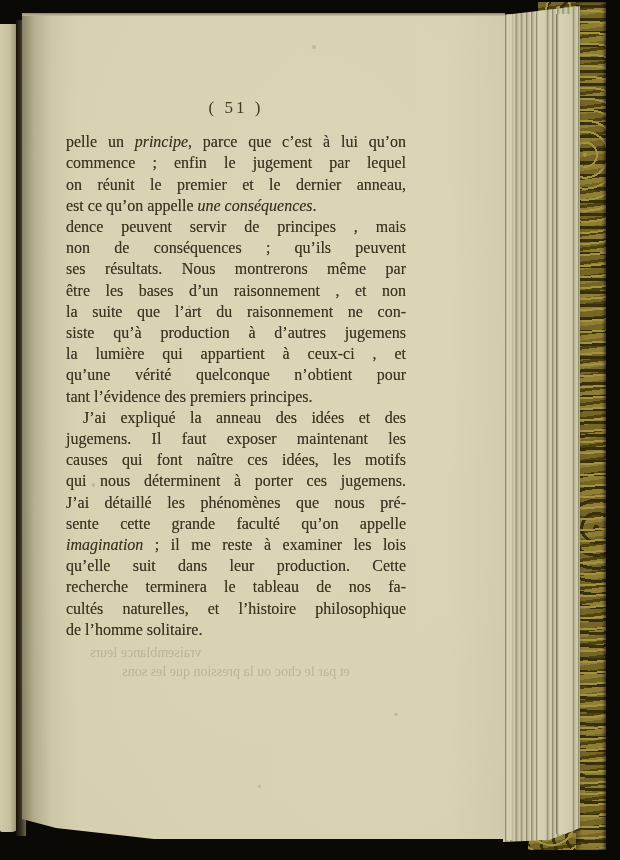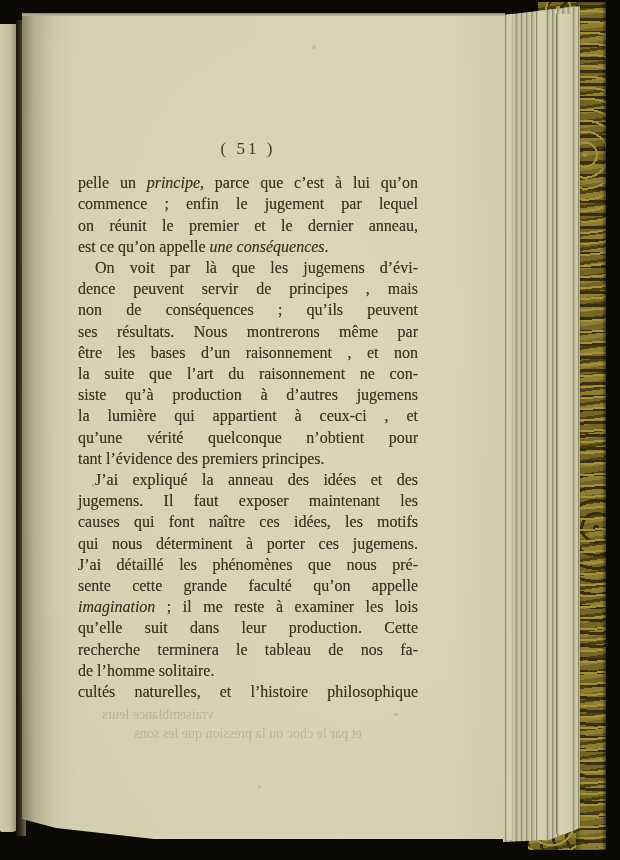--- a/index.html
+++ b/index.html
@@ -27,22 +27,22 @@
     clip-path:polygon(0 0,483px 0,483px 826px,132px 826px,34px 815px,0 806px);
   }
   .page::before {
     content:""; position:absolute; left:0; top:0; right:0; height:3px;
     background:linear-gradient(180deg,#8f males8968,#b9b494 80%,transparent);
     background:linear-gradient(180deg,#8f8968,#b9b494 80%,rgba(0,0,0,0));
   }
   .speck { position:absolute; border-radius:50%; background:rgba(148,112,66,.28); filter:blur(.4px); }
 
   .text-col {
-    position:absolute; left:56px; top:84px; width:340px;
-    color:#3a3322; font-size:16px; line-height:21.2px;margin-top:41px;
+    position:absolute; left:44px; top:84px; width:340px;
+    color:#3a3322; font-size:16px; line-height:21.2px;
   }
   .page-number {
     text-align:center; font-size:17px; letter-spacing:3px;
     margin-bottom:13px; color:#413a28;
   }
   .para { margin:0; }
   .line {
     text-align:justify; text-align-last:justify;
     white-space:normal; text-shadow:0 0 .5px rgba(58,51,34,.55);
   }
@@ -115,43 +115,42 @@
       <div class="page-number">( 51 )</div>
 
       <div>
           <div class="para">
             <div class="line"><span>pelle un </span><span class="it">principe</span><span>, parce que c’est à lui qu’on</span></div>
             <div class="line"><span>commence ; enfin le jugement par lequel</span></div>
             <div class="line"><span>on réunit le premier et le dernier anneau,</span></div>
             <div class="line last"><span>est ce qu’on appelle </span><span class="it">une conséquences</span><span>.</span></div>
           </div>
           <div class="para">
-            <div class="line indent"><span>On voit par là que les jugemens d’évi-</span></div>
             <div class="line"><span>dence peuvent servir de principes , mais</span></div>
             <div class="line"><span>non de conséquences ; qu’ils peuvent</span></div>
             <div class="line"><span>ses résultats. Nous montrerons même par</span></div>
             <div class="line"><span>être les bases d’un raisonnement , et non</span></div>
             <div class="line"><span>la suite que l’art du raisonnement ne con-</span></div>
             <div class="line"><span>siste qu’à production à d’autres jugemens</span></div>
             <div class="line"><span>la lumière qui appartient à ceux-ci , et</span></div>
             <div class="line"><span>qu’une vérité quelconque n’obtient pour</span></div>
             <div class="line last"><span>tant l’évidence des premiers principes.</span></div>
           </div>
           <div class="para">
             <div class="line indent"><span>J’ai expliqué la anneau des idées et des</span></div>
             <div class="line"><span>jugemens. Il faut exposer maintenant les</span></div>
             <div class="line"><span>causes qui font naître ces idées, les motifs</span></div>
             <div class="line"><span>qui nous déterminent à porter ces jugemens.</span></div>
             <div class="line"><span>J’ai détaillé les phénomènes que nous pré-</span></div>
             <div class="line"><span>sente cette grande faculté qu’on appelle</span></div>
             <div class="line"><span class="it">imagination</span><span> ; il me reste à examiner les lois</span></div>
             <div class="line"><span>qu’elle suit dans leur production. Cette</span></div>
             <div class="line"><span>recherche terminera le tableau de nos fa-</span></div>
+            <div class="line"><span>cultés naturelles, et l’histoire philosophique</span></div>
             <div class="line last"><span>de l’homme solitaire.</span></div>
-            <div class="line"><span>cultés naturelles, et l’histoire philosophique</span></div>
           </div>
         </div>
 
       <div class="show-through">
         <span class="st1">vraisemblance leurs</span>
         <span class="st2">et par le choc ou la pression que les sons</span>
       </div>
     </div>
   </div>
 

